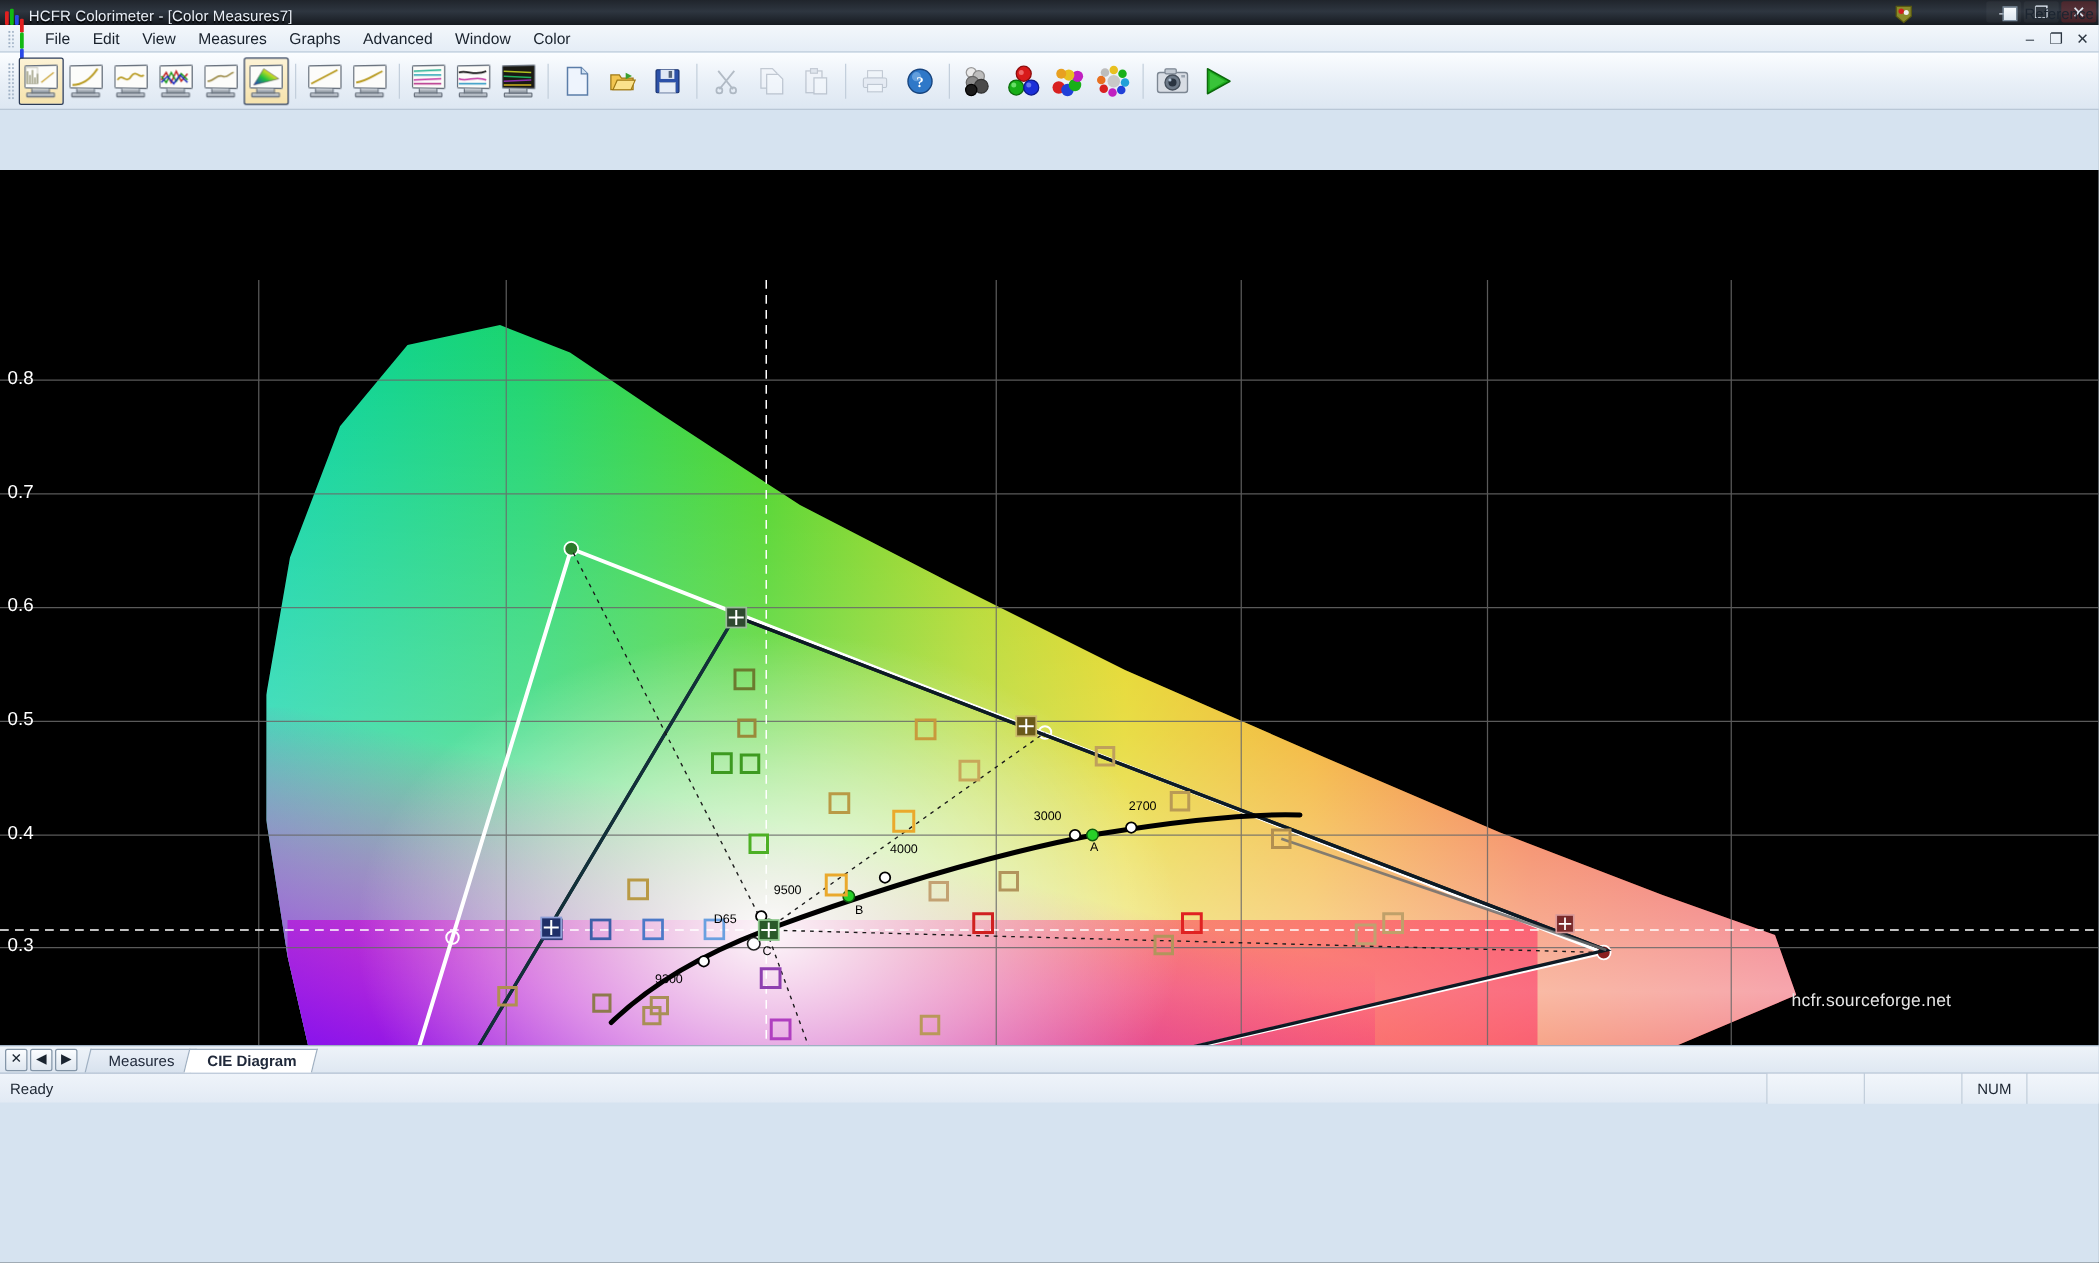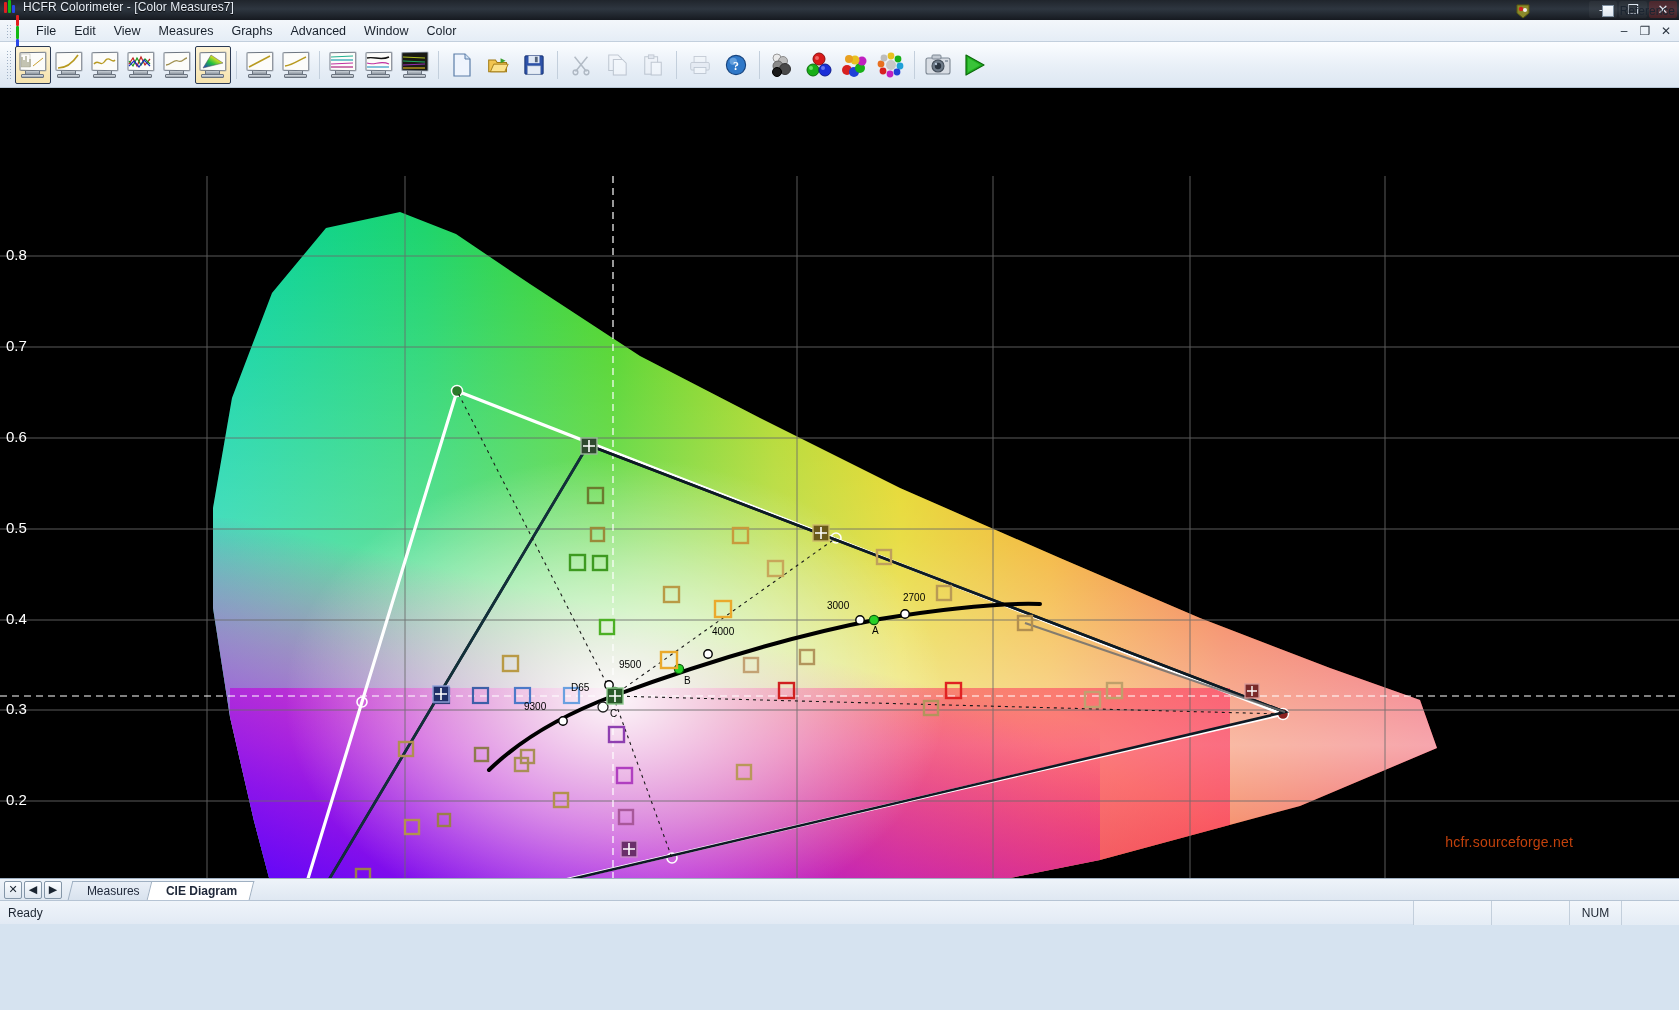--- a/index.html
+++ b/index.html
@@ -9,21 +9,21 @@
     overflow: hidden;
     font-family: "Liberation Sans", sans-serif;
     font-size: 12px;
     background: #d6e3f0;
   }
 
   
   #titlebar {
     height: 20px;
     background: linear-gradient(180deg,#20252c 0%, #2e3640 45%, #161a20 100%);
-    display: flex; align-items: flex-start;
+    display: flex; align-items: flex-end;
     color: #e8eef6;
     position: relative;
     padding-left: 4px;
   }
   #titlebar .app-icon {
     width: 14px; height: 13px;
     display: inline-flex; align-items: flex-end; gap: 1px;
     margin-right: 5px;
   }
   .app-icon i { display:block; width:3px; border-radius:1px; }
@@ -114,43 +114,44 @@
   }
   .mon svg { position:absolute; left:0; top:0; }
 
   .docicon { width: 22px; height: 26px; }
   .sphere-ico { width: 30px; height: 26px; }
 
   
   #chart {
     position: relative;
     width: 1679px;
-    height: 790px;
+    height: 700px;
     background: #000;
     overflow: hidden;
+    margin-top: 48px;
   }
   #chart svg { position:absolute; left:0; top:0; }
   .axlabel {
     position: absolute;
     color: #ffffff;
     font-size: 15px;
     font-family: "Liberation Sans", sans-serif;
     white-space: nowrap;
     pointer-events: none;
   }
   .ctlabel {
     position: absolute;
     color: #000;
     font-size: 10px;
     font-family: "Liberation Sans", sans-serif;
     white-space: nowrap;
   }
   #watermark {
-    position:absolute; right: 106px; bottom: 28px;
-    color: #c2410c; font-size: 14px;
+    position:absolute; right: 118px; bottom: 28px;
+    color: #e5e5e5; font-size: 14px;
     letter-spacing: .2px;
   }
 
   
   #tabbar {
     height: 22px;
     background: linear-gradient(180deg,#eef3f9 0%, #dfe8f2 100%);
     border-top: 1px solid #9fb0c2;
     display:flex; align-items:stretch;
     padding-left: 2px;
@@ -728,21 +729,21 @@
   <div class="axlabel" style="left:6px; top:431px;">0.5</div>
   <div class="axlabel" style="left:6px; top:522px;text-align:right;">0.4</div>
   <div class="axlabel" style="left:6px; top:612px;">0.3</div>
   <div class="axlabel" style="left:6px; top:703px;">0.2</div>
   <div class="axlabel" style="left:6px; top:794px;">0.2</div>
 
   <div class="ctlabel" style="left:903px; top:504px;">2700</div>
   <div class="ctlabel" style="left:827px; top:512px;">3000</div>
   <div class="ctlabel" style="left:712px; top:538px;">4000</div>
   <div class="ctlabel" style="left:619px; top:571px;">9500</div>
-  <div class="ctlabel" style="left:524px; top:613px;">9300</div>
+  <div class="ctlabel" style="left:524px; top:642px;">9300</div>
   <div class="ctlabel" style="left:571px; top:594px;">D65</div>
   <div class="ctlabel" style="left:872px; top:537px;">A</div>
   <div class="ctlabel" style="left:684px; top:587px;">B</div>
   <div class="ctlabel" style="left:610px; top:620px;">C</div>
 
   <div id="watermark">hcfr.sourceforge.net</div>
 </div>
 
 <div id="tabbar">
   <div class="tabnav">

